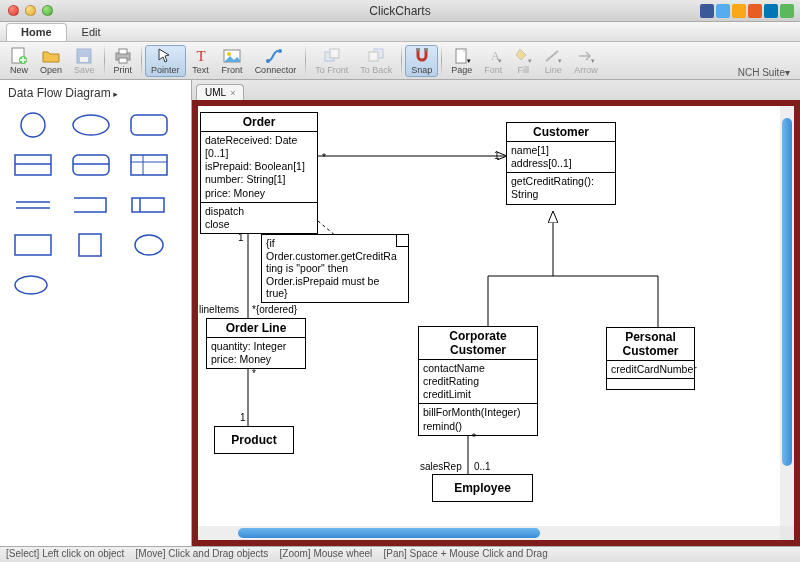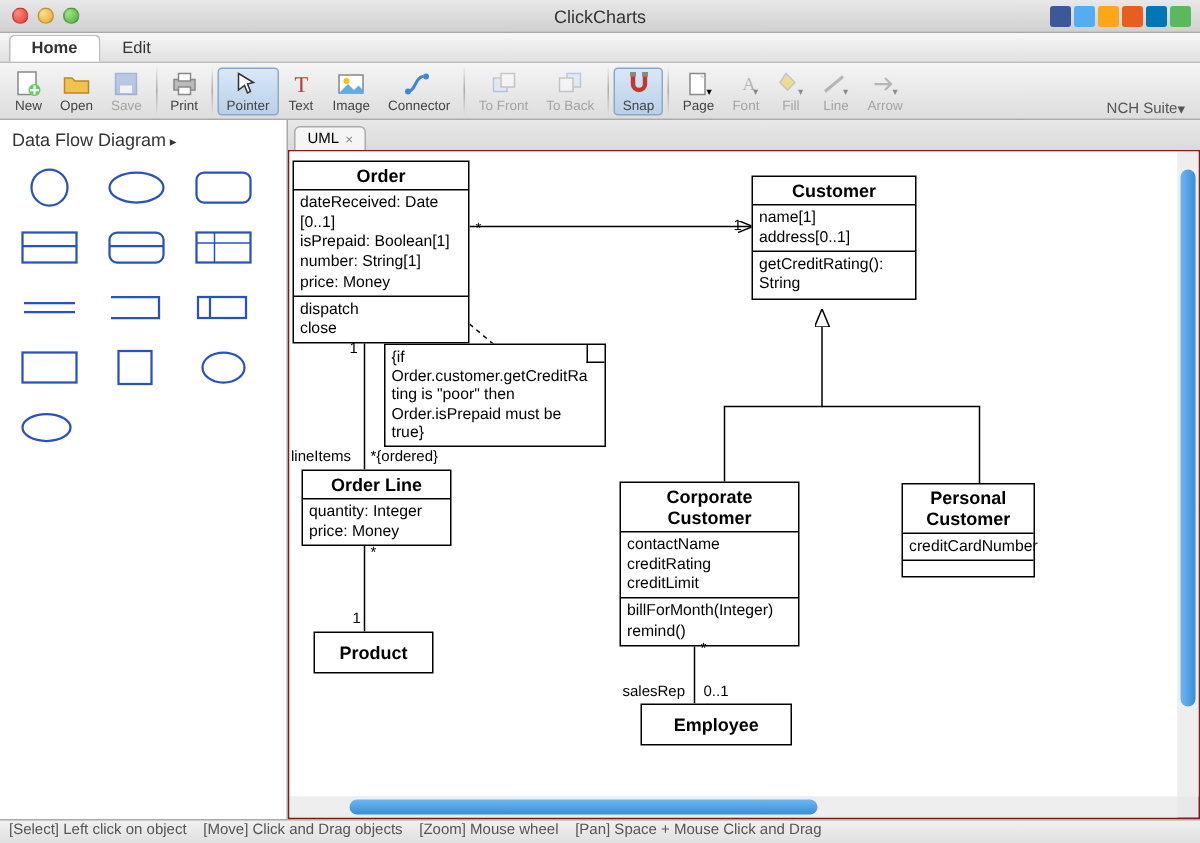--- a/index.html
+++ b/index.html
@@ -41,21 +41,21 @@
 .shapes { display: grid; grid-template-columns: repeat(3, 50px); gap: 10px 8px; padding: 4px; }
 .shape-cell { width: 50px; height: 30px; display: flex; align-items: center; justify-content: center; }
 .shape-cell svg { width: 44px; height: 26px; }
 .shape-cell.sm svg { width: 38px; height: 22px; }
 
 
 .canvas-wrap { flex: 1; display: flex; flex-direction: column; background: #e8e8e8; }
 .doc-tabs { height: 20px; background: linear-gradient(#e8e8e8,#dadada); display: flex; align-items: flex-end; padding-left: 4px; }
 .doc-tab { background: #f5f5f5; border: 1px solid #aaa; border-bottom: none; border-top-left-radius: 4px; border-top-right-radius: 4px; padding: 2px 8px; font-size: 10px; display: flex; align-items: center; gap: 4px; }
 .doc-close { font-size: 9px; color: #888; cursor: pointer; }
-.canvas-scroll { flex: 1; position: relative; border: 1px solid #7f1d1d; }
+.canvas-scroll { flex: 1; position: relative; border: 6px solid #7f1d1d; }
 .canvas { position: absolute; inset: 0 14px 14px 0; background: #fff; overflow: hidden; }
 .vscroll { position: absolute; right: 0; top: 0; bottom: 14px; width: 14px; background: #eee; }
 .vthumb { position: absolute; top: 12px; bottom: 60px; left: 2px; right: 2px; border-radius: 5px; background: linear-gradient(90deg,#6db7f0,#3a8dd6); }
 .hscroll { position: absolute; left: 0; right: 14px; bottom: 0; height: 14px; background: #eee; }
 .hthumb { position: absolute; left: 40px; right: 240px; top: 2px; bottom: 2px; border-radius: 5px; background: linear-gradient(#6db7f0,#3a8dd6); }
 
 
 .uml { position: absolute; background: #fff; border: 1px solid #000; }
 .uml-title { font-weight: bold; font-size: 12px; text-align: center; padding: 2px 6px; border-bottom: 1px solid #000; }
 .uml-sec { font-size: 10.5px; padding: 2px 4px; line-height: 1.25; border-bottom: 1px solid #000; white-space: pre; }
@@ -160,21 +160,21 @@
         <span>Text</span>
       </div>
     <div class="tool-btn">
         <div class="tool-ico">
           <svg viewBox="0 0 18 18">
             <rect x="1" y="3" width="16" height="12" fill="#fff" stroke="#888"></rect>
             <circle cx="6" cy="7" r="2" fill="#f1c40f"></circle>
             <path d="M2 14l5-5 4 4 3-3 3 3v2H2z" fill="#5dade2"></path>
           </svg>
         </div>
-        <span>Image</span>
+        <span>Front</span>
       </div>
     <div class="tool-btn">
         <div class="tool-ico">
           <svg viewBox="0 0 18 18">
             <path d="M2 14c5 0 5-10 10-10" fill="none" stroke="#3b88d6" stroke-width="2"></path>
             <circle cx="2" cy="14" r="2" fill="#3b88d6"></circle>
             <circle cx="14" cy="4" r="2" fill="#3b88d6"></circle>
           </svg>
         </div>
         <span>Connector</span>

